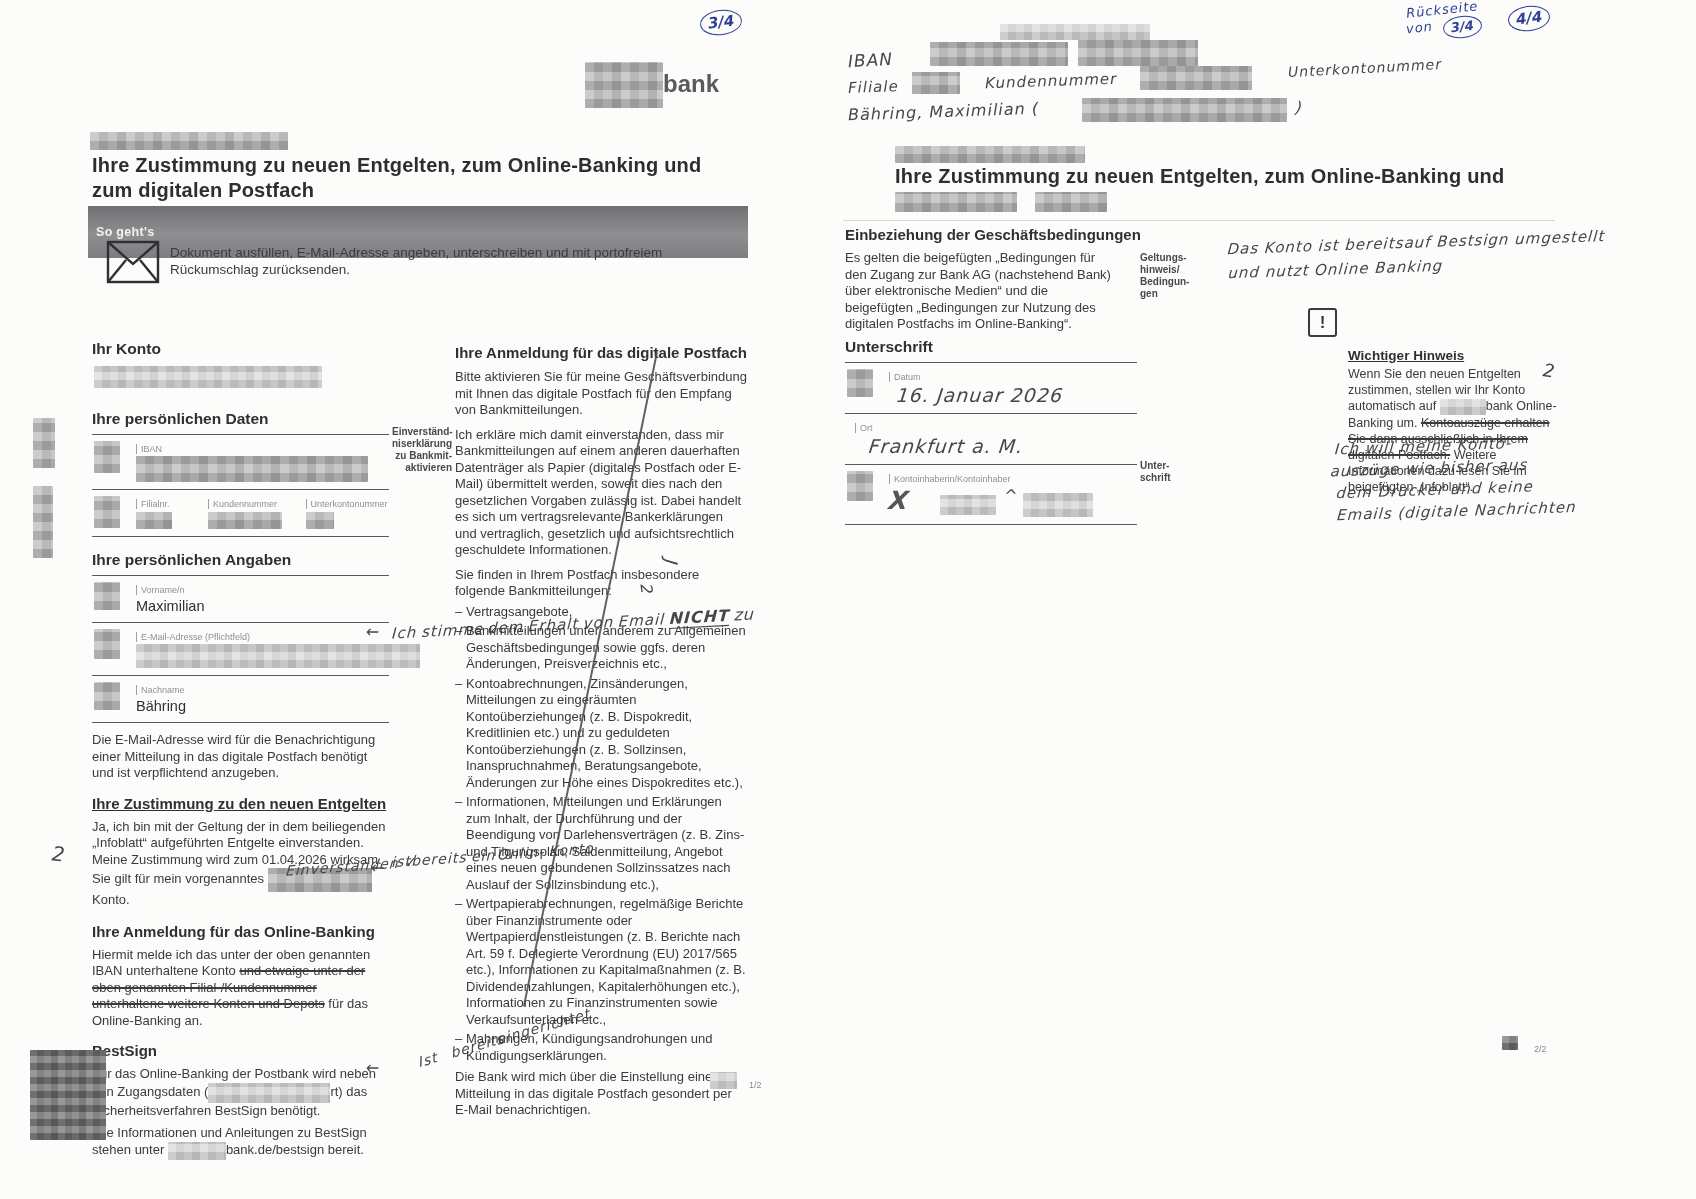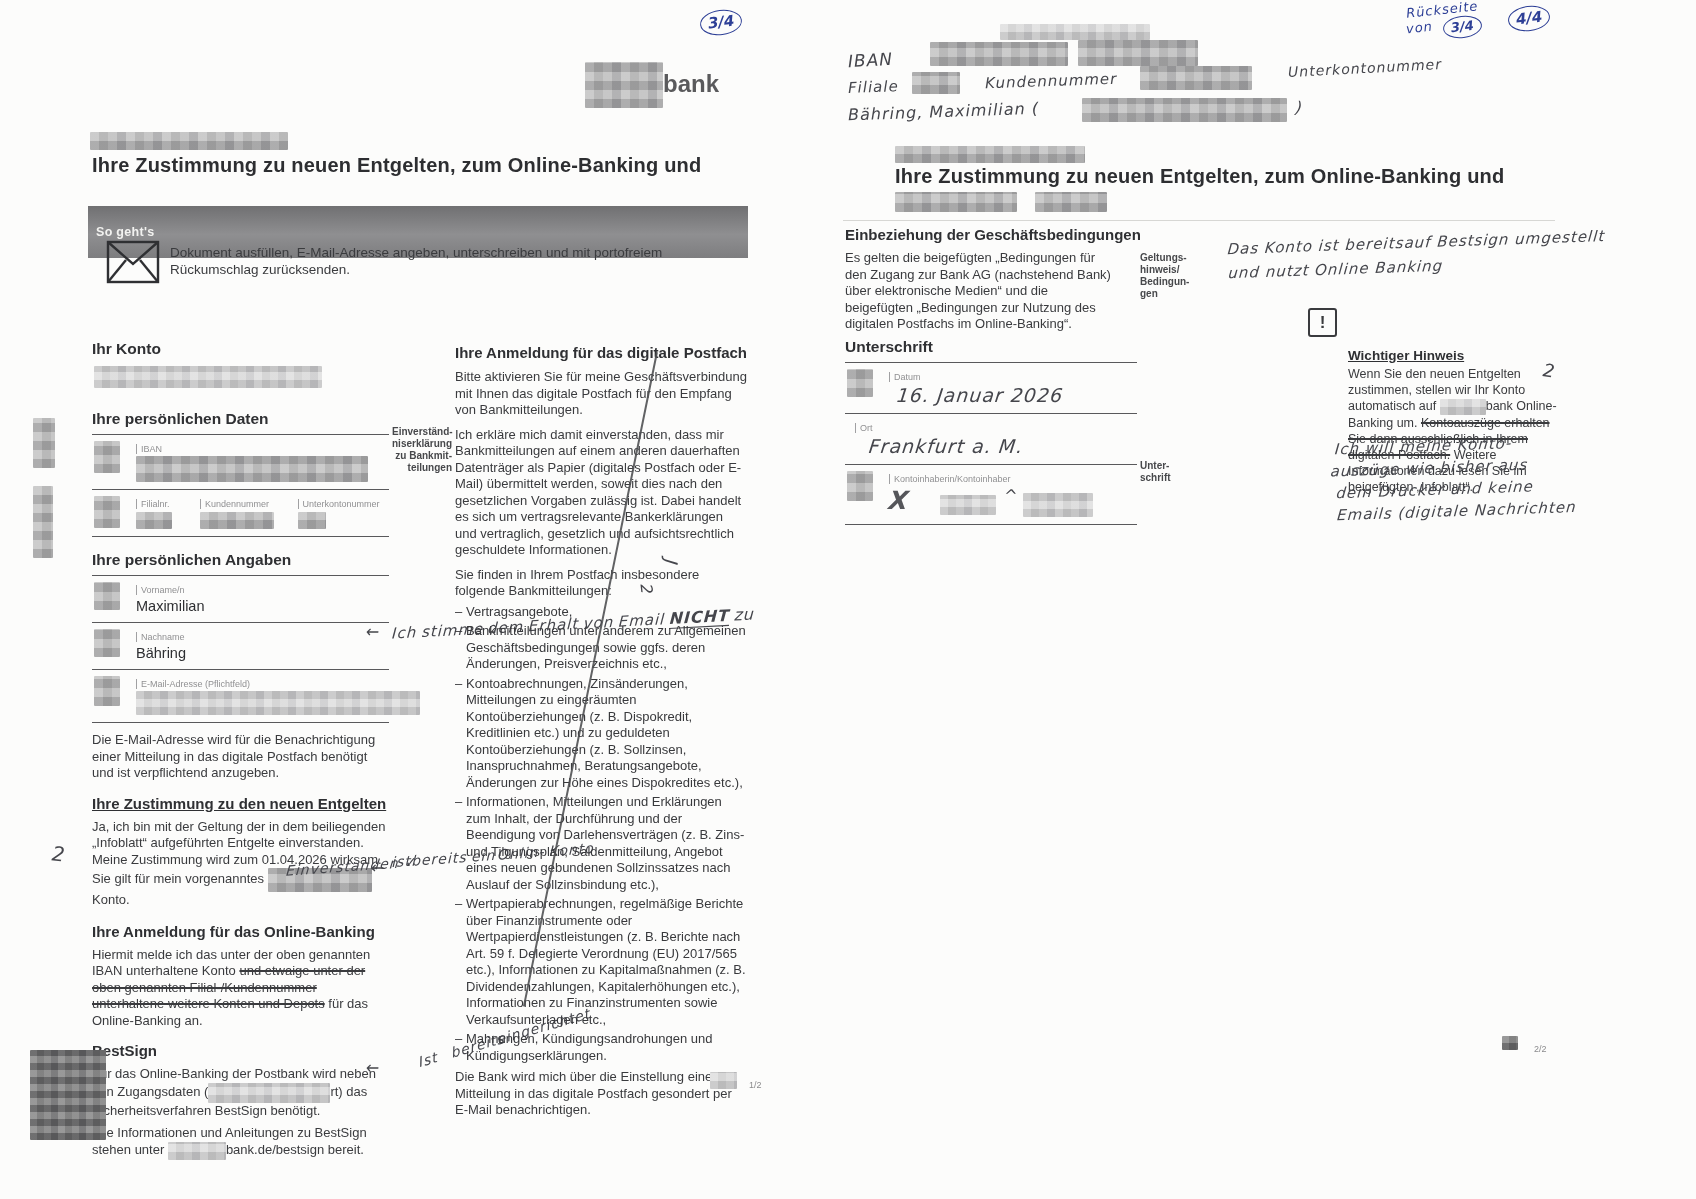--- a/index.html
+++ b/index.html
@@ -44,21 +44,21 @@
   .fieldgroup{margin-top:6px;}
   .field{border-top:1.5px solid #59595b;position:relative;padding:3px 0 7px 44px;min-height:30px;}
   .field.noicon{padding-left:10px;}
   .ficon{position:absolute;left:2px;top:6px;width:26px;height:32px;}
   .flabel{
     font-size:9px;color:#909092;border-left:1px solid #a0a0a2;
     padding-left:4px;display:inline-block;line-height:10px;margin-bottom:2px;
   }
   .fvalue{font-size:14.5px;color:#2e2f32;}
   .endline{border-top:1.5px solid #59595b;height:0;}
-  .cols{display:flex;gap:0;}
+  .cols{display:flex;gap:8px;}
   .fcell{flex:1;}
   .fcell + .fcell{padding-left:6px;}
   
   ul.bullets{list-style:none;margin:4px 0 0 0;padding:0;}
   ul.bullets li{position:relative;padding-left:11px;font-size:13px;line-height:16.5px;margin-bottom:3px;}
   ul.bullets li::before{content:"–";position:absolute;left:0;top:0;}
   
   .hw{
     font-family:"DejaVu Sans",sans-serif;font-style:italic;
     color:#45464c;letter-spacing:1px;transform:skewX(-7deg);
@@ -95,20 +95,21 @@
   <div>
 
     <span class="abs circ" style="left:700px;top:10px;">3/4</span>
 
     <span class="abs pix" style="left:585px;top:62px;width:78px;height:46px;"></span>
     <span class="abs" style="left:663px;top:70px;font-size:24px;font-weight:bold;color:#5a5a5c;">bank</span>
 
     <span class="abs pix" style="left:90px;top:132px;width:198px;height:18px;"></span>
     <div class="abs h1" style="left:92px;top:153px;width:640px;">
       <div>Ihre Zustimmung zu neuen Entgelten, zum Online-Banking und</div>
+      <div>zum digitalen Postfach</div>
     </div>
 
     <div class="abs sobar" style="left:88px;top:206px;width:644px;">So geht's</div>
 
     <span class="abs" style="left:106px;top:240px;">
       <svg width="54" height="44" viewBox="0 0 54 44">
           <g fill="none" stroke="#2f3033" stroke-width="2.4">
         <rect x="2" y="2" width="50" height="40"></rect>
         <path d="M2,2 L27,24 L52,2"></path>
         <path d="M2,42 L20,20"></path>
@@ -158,28 +159,28 @@
 
       <div class="h2" style="margin-top:14px;">Ihre persönlichen Angaben</div>
 
       <div class="fieldgroup">
         <div class="field">
           <span class="ficon pix" style="height:28px;"></span>
           <span class="flabel">Vorname/n</span><br>
           <span class="fvalue">Maximilian</span>
         </div>
         <div class="field">
+          <span class="ficon pix" style="height:30px;"></span>
+          <span class="flabel">E-Mail-Adresse (Pflichtfeld)</span><br>
+          <span class="pix pix-light" style="width:284px;height:24px;"></span>
+        </div>
+        <div class="field">
           <span class="ficon pix" style="height:28px;"></span>
           <span class="flabel">Nachname</span><br>
           <span class="fvalue">Bähring</span>
-        </div>
-        <div class="field">
-          <span class="ficon pix" style="height:30px;"></span>
-          <span class="flabel">E-Mail-Adresse (Pflichtfeld)</span><br>
-          <span class="pix pix-light" style="width:284px;height:24px;"></span>
         </div>
         <div class="endline"></div>
       </div>
 
       <p class="t" style="margin-top:9px;">Die E-Mail-Adresse wird für die Benachrichtigung einer Mitteilung in das digitale Postfach benötigt und ist verpflichtend anzugeben.</p>
 
       <div class="h2" style="margin-top:13px;font-size:15px;text-decoration:underline;">Ihre Zustimmung zu den neuen Entgelten</div>
       <p class="t" style="margin-top:7px;">
         <span>Ja, ich bin mit der Geltung der in dem beiliegenden „Infoblatt“ aufgeführten Entgelte einverstanden. Meine Zustimmung wird zum 01.04.2026 wirksam. Sie gilt für mein vorgenanntes</span>
         <span class="pix" style="width:104px;height:24px;"></span><br>
@@ -197,21 +198,21 @@
       </p>
       <p class="t" style="margin-top:6px;">
         <span>Alle Informationen und Anleitungen zu BestSign stehen unter </span><span class="pix pix-light" style="width:58px;height:18px;"></span><span>bank.de/bestsign bereit.</span>
       </p>
     </div>
 
     <div class="abs mlabel" style="left:392px;top:426px;width:60px;text-align:right;">
       <div>Einverständ-</div>
       <div>niserklärung</div>
       <div>zu Bankmit-</div>
-      <div>teilungen</div>
+      <div>aktivieren</div>
     </div>
 
     <span class="abs hw" style="left:366px;top:622px;font-size:16px;">←</span>
     <div class="abs" style="left:392px;top:614px;transform:rotate(-3deg);">
       <div class="hw hwline" style="font-size:15px;">Ich</div>
       <div class="hw hwline" style="font-size:15px;">stimme</div>
       <div class="hw hwline" style="font-size:15px;">dem</div>
       <div class="hw hwline" style="font-size:15px;">Erhalt</div>
       <div class="hw hwline" style="font-size:15px;">von</div>
       <div class="hw hwline" style="font-size:15px;">Email</div>

